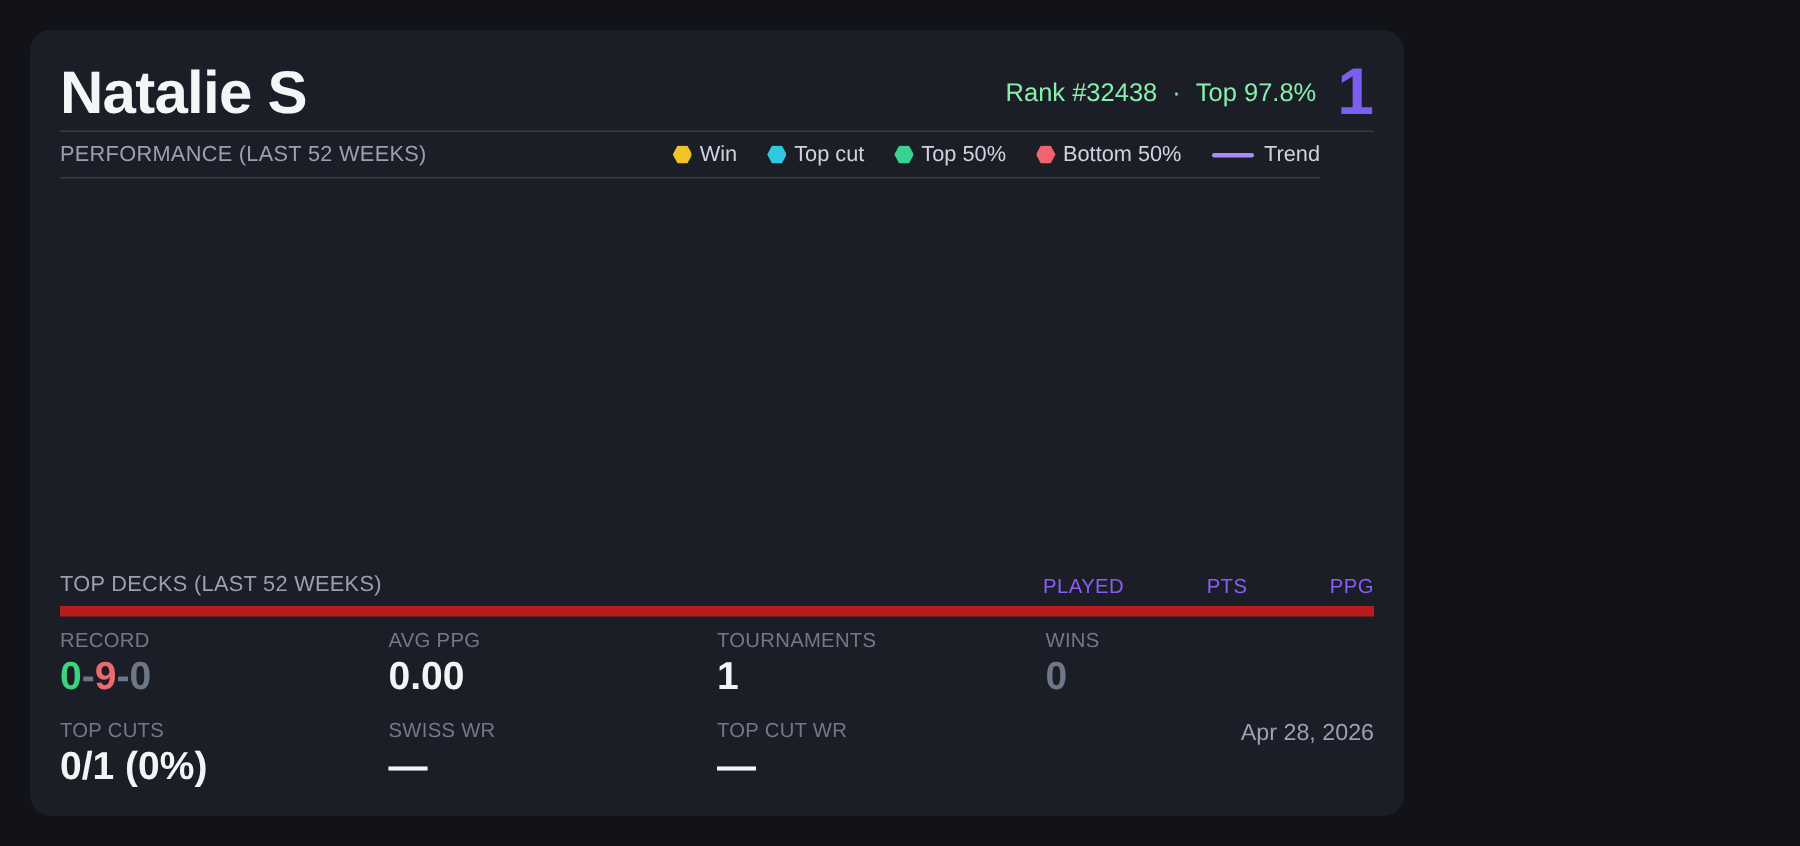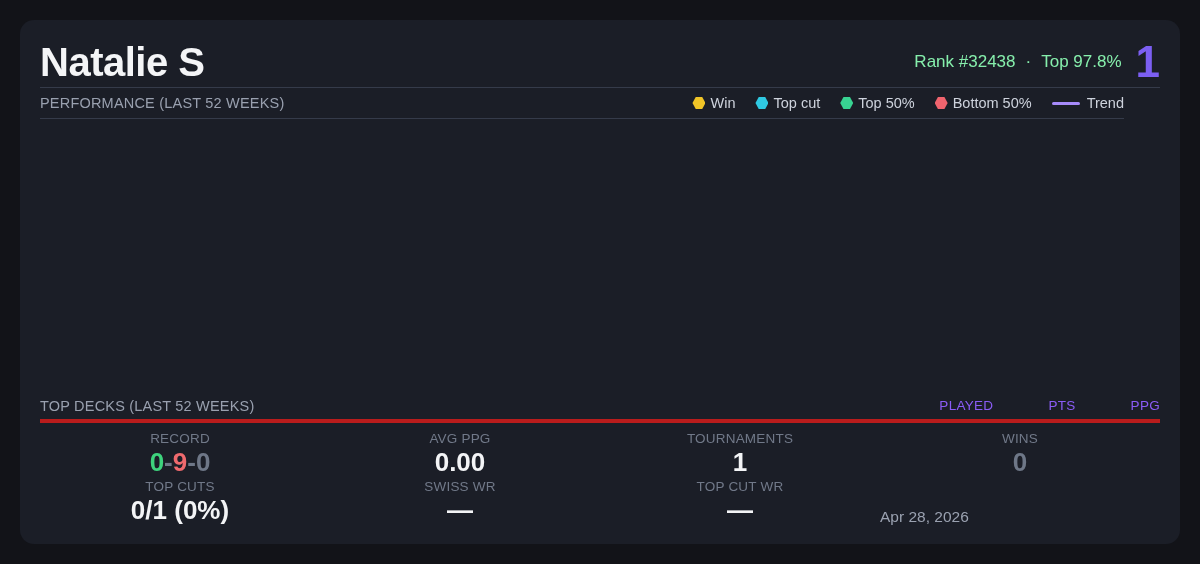--- a/index.html
+++ b/index.html
@@ -5,21 +5,21 @@
   * { margin: 0; padding: 0; box-sizing: border-box; }
   html, body {
     width: 1200px; height: 564px;
     background: #121318;
     font-family: "Liberation Sans", "DejaVu Sans", sans-serif;
     overflow: hidden;
   }
   .card {
     position: absolute;
     left: 20px; top: 20px;
-    width: 1160px; height: 524px;
+    width: 916px; height: 524px;
     background: #1b1e27;
     border-radius: 14px;
     padding: 16px 20px 18px 20px;
     display: flex;
     flex-direction: column;
   }
   
   .title-row {
     display: flex;
     align-items: center;
@@ -93,60 +93,59 @@
     border-radius: 2px;
     background: #a78bfa;
     display: inline-block;
     margin-right: 2px;
   }
   
   .chart-area { flex: 1 1 auto; }
   
   .decks-row {
     display: flex;
-    align-items: center;
+    align-items: flex-end;
     justify-content: space-between;
     height: 25px;
     padding-bottom: 6px;
-    border-bottom: 4px solid #b91c1c;
+    border-bottom: 7px solid #b91c1c;
   }
   .decks-cols {
     display: flex;
     gap: 55px;
     font-size: 13.5px;
     color: #8b5cf6;
     letter-spacing: 0.3px;
   }
   
   .stats-grid {
     display: grid;
     grid-template-columns: repeat(4, 1fr);
     grid-template-rows: auto auto;
     margin-top: 8px;
-    row-gap: 1px;
-    text-align: center;
+    row-gap: 13px;
   }
   .stat-label {
     font-size: 13.5px;
     color: #717989;
     letter-spacing: 0.2px;
   }
   .stat-value {
     font-size: 26px;
     font-weight: 700;
     color: #f3f4f6;
     line-height: 1.15;
     margin-top: 2px;
   }
   .c-green { color: #3ed37d; }
   .c-red { color: #ef6a6e; }
   .c-gray { color: #6e7787; }
   .footer-cell {
     display: flex;
-    flex-direction: row;
+    flex-direction: column;
     align-items: flex-end;
     justify-content: flex-start;
   }
   .footer-date {
     font-size: 15.5px;
     color: #9aa1b0;
     margin-top: 1px;
   }
   .brand-row {
     display: flex;

